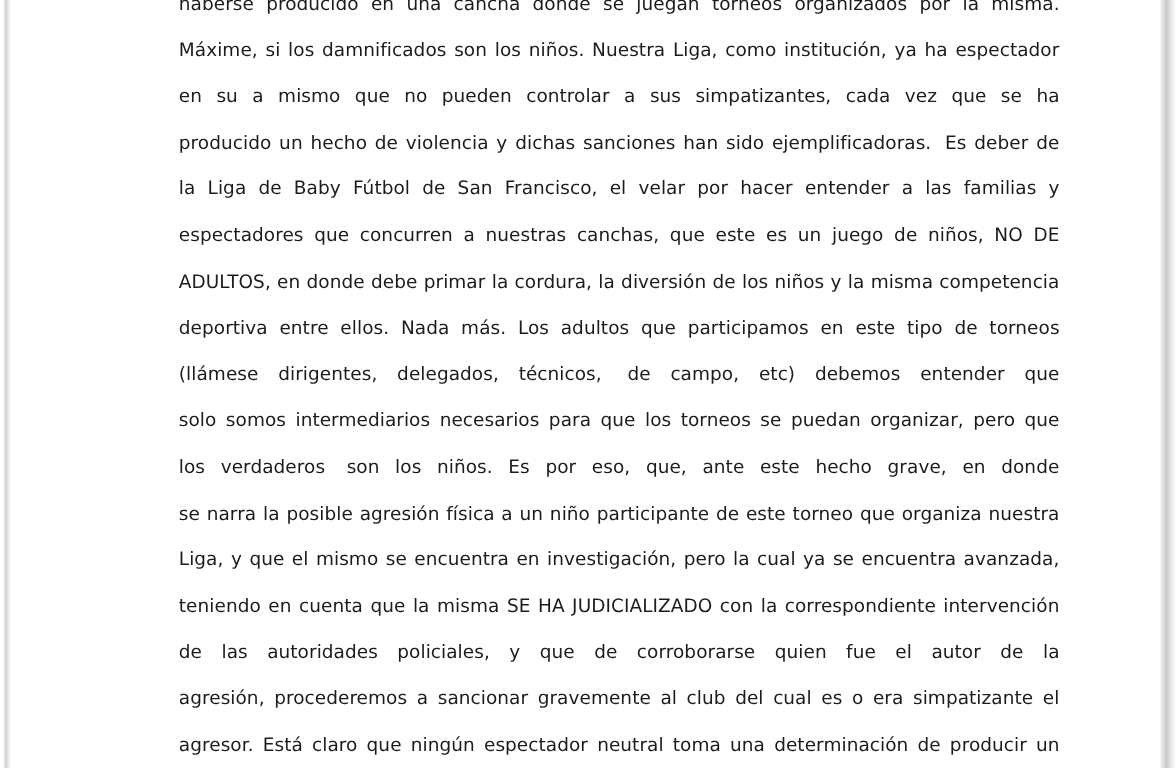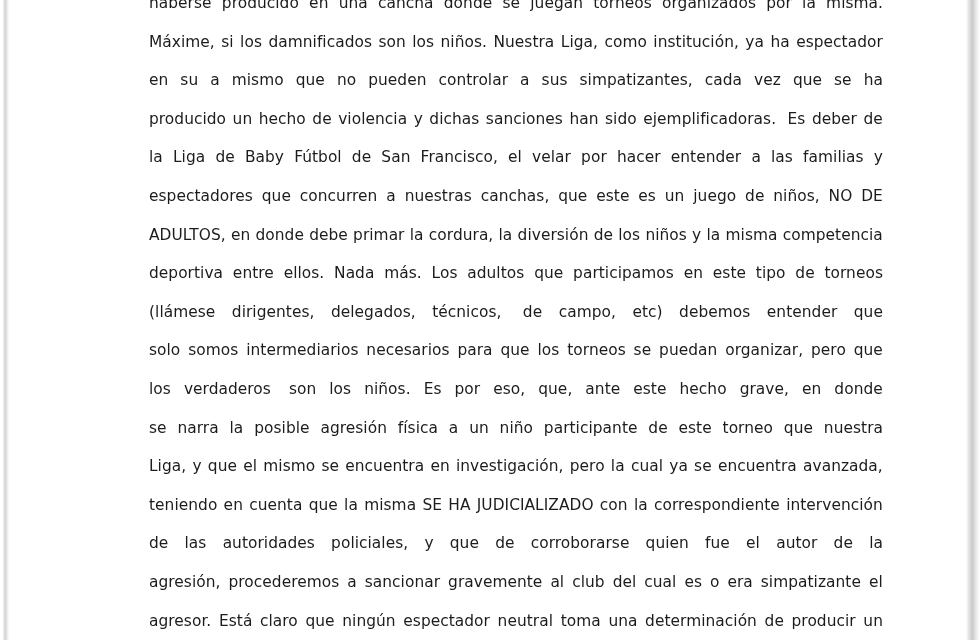--- a/index.html
+++ b/index.html
@@ -274,20 +274,21 @@
           <span>agresión</span>
           <span>física</span>
           <span>a</span>
           <span>un</span>
           <span>niño</span>
           <span>participante</span>
           <span>de</span>
           <span>este</span>
           <span>torneo</span>
           <span>que</span>
+          <span>organiza</span>
           <span>nuestra</span>
         </div>
         <div class="doc-line justified">
           <span>Liga,</span>
           <span>y</span>
           <span>que</span>
           <span>el</span>
           <span>mismo</span>
           <span>se</span>
           <span>encuentra</span>

